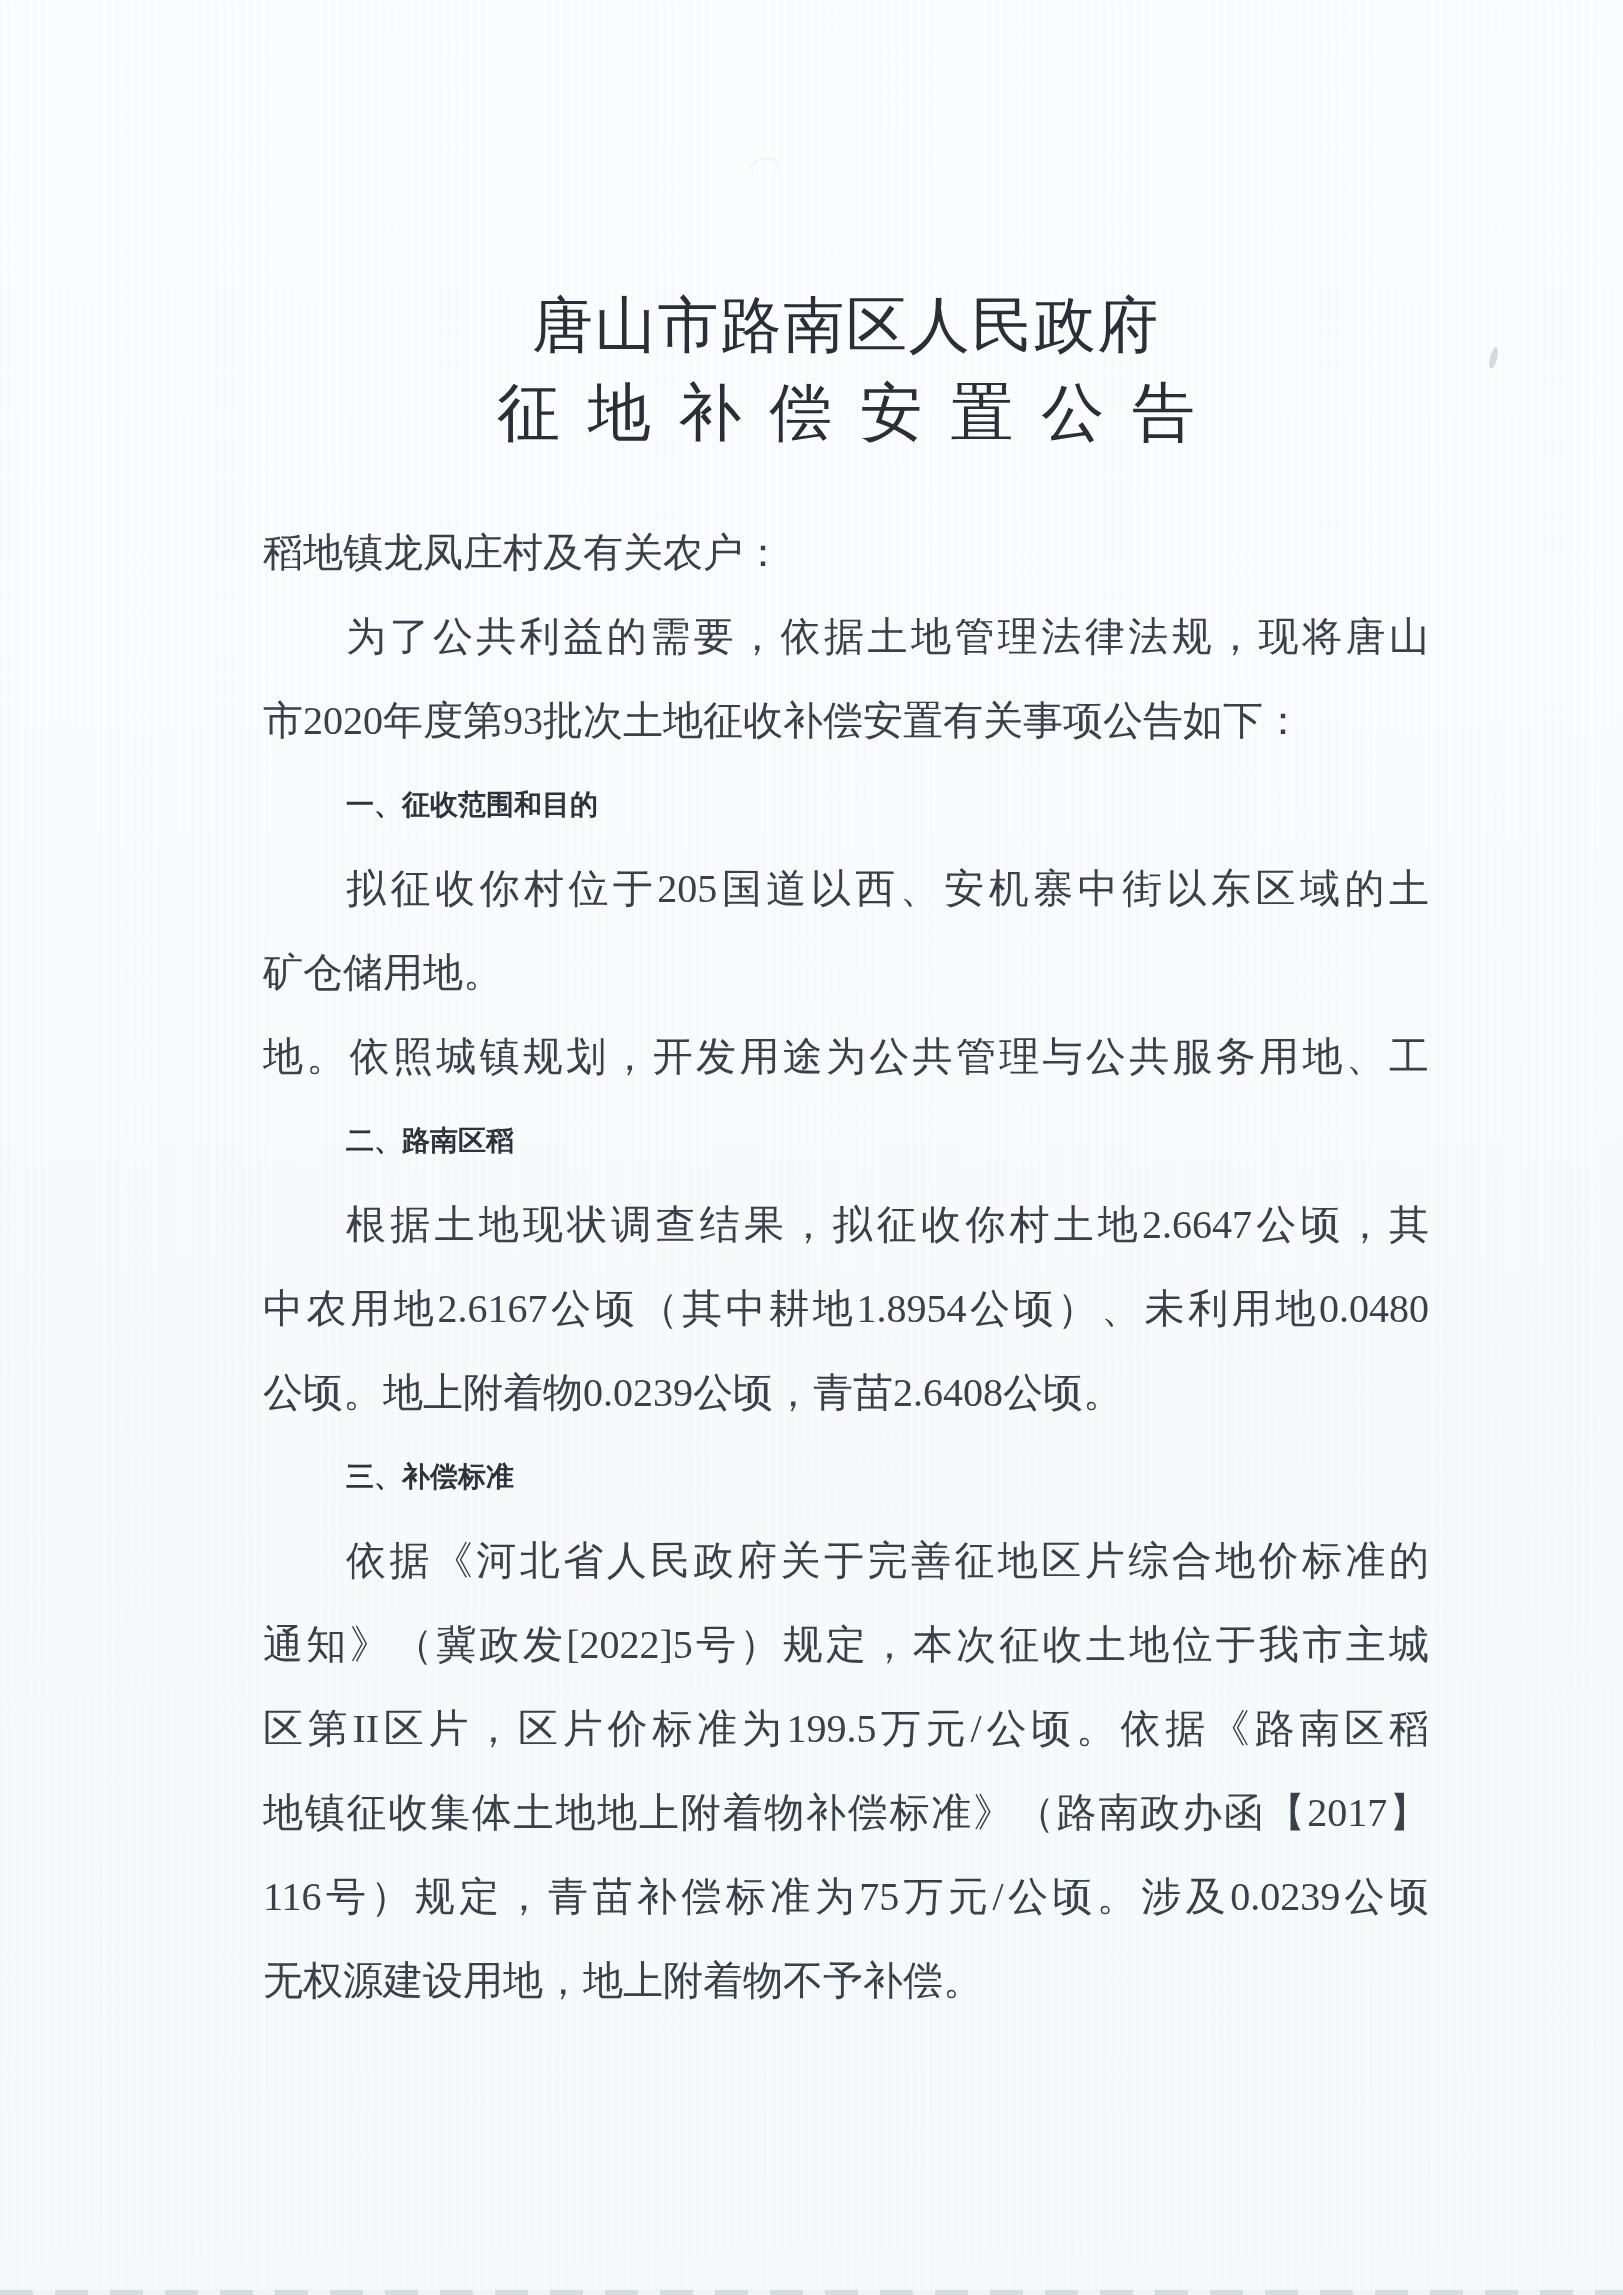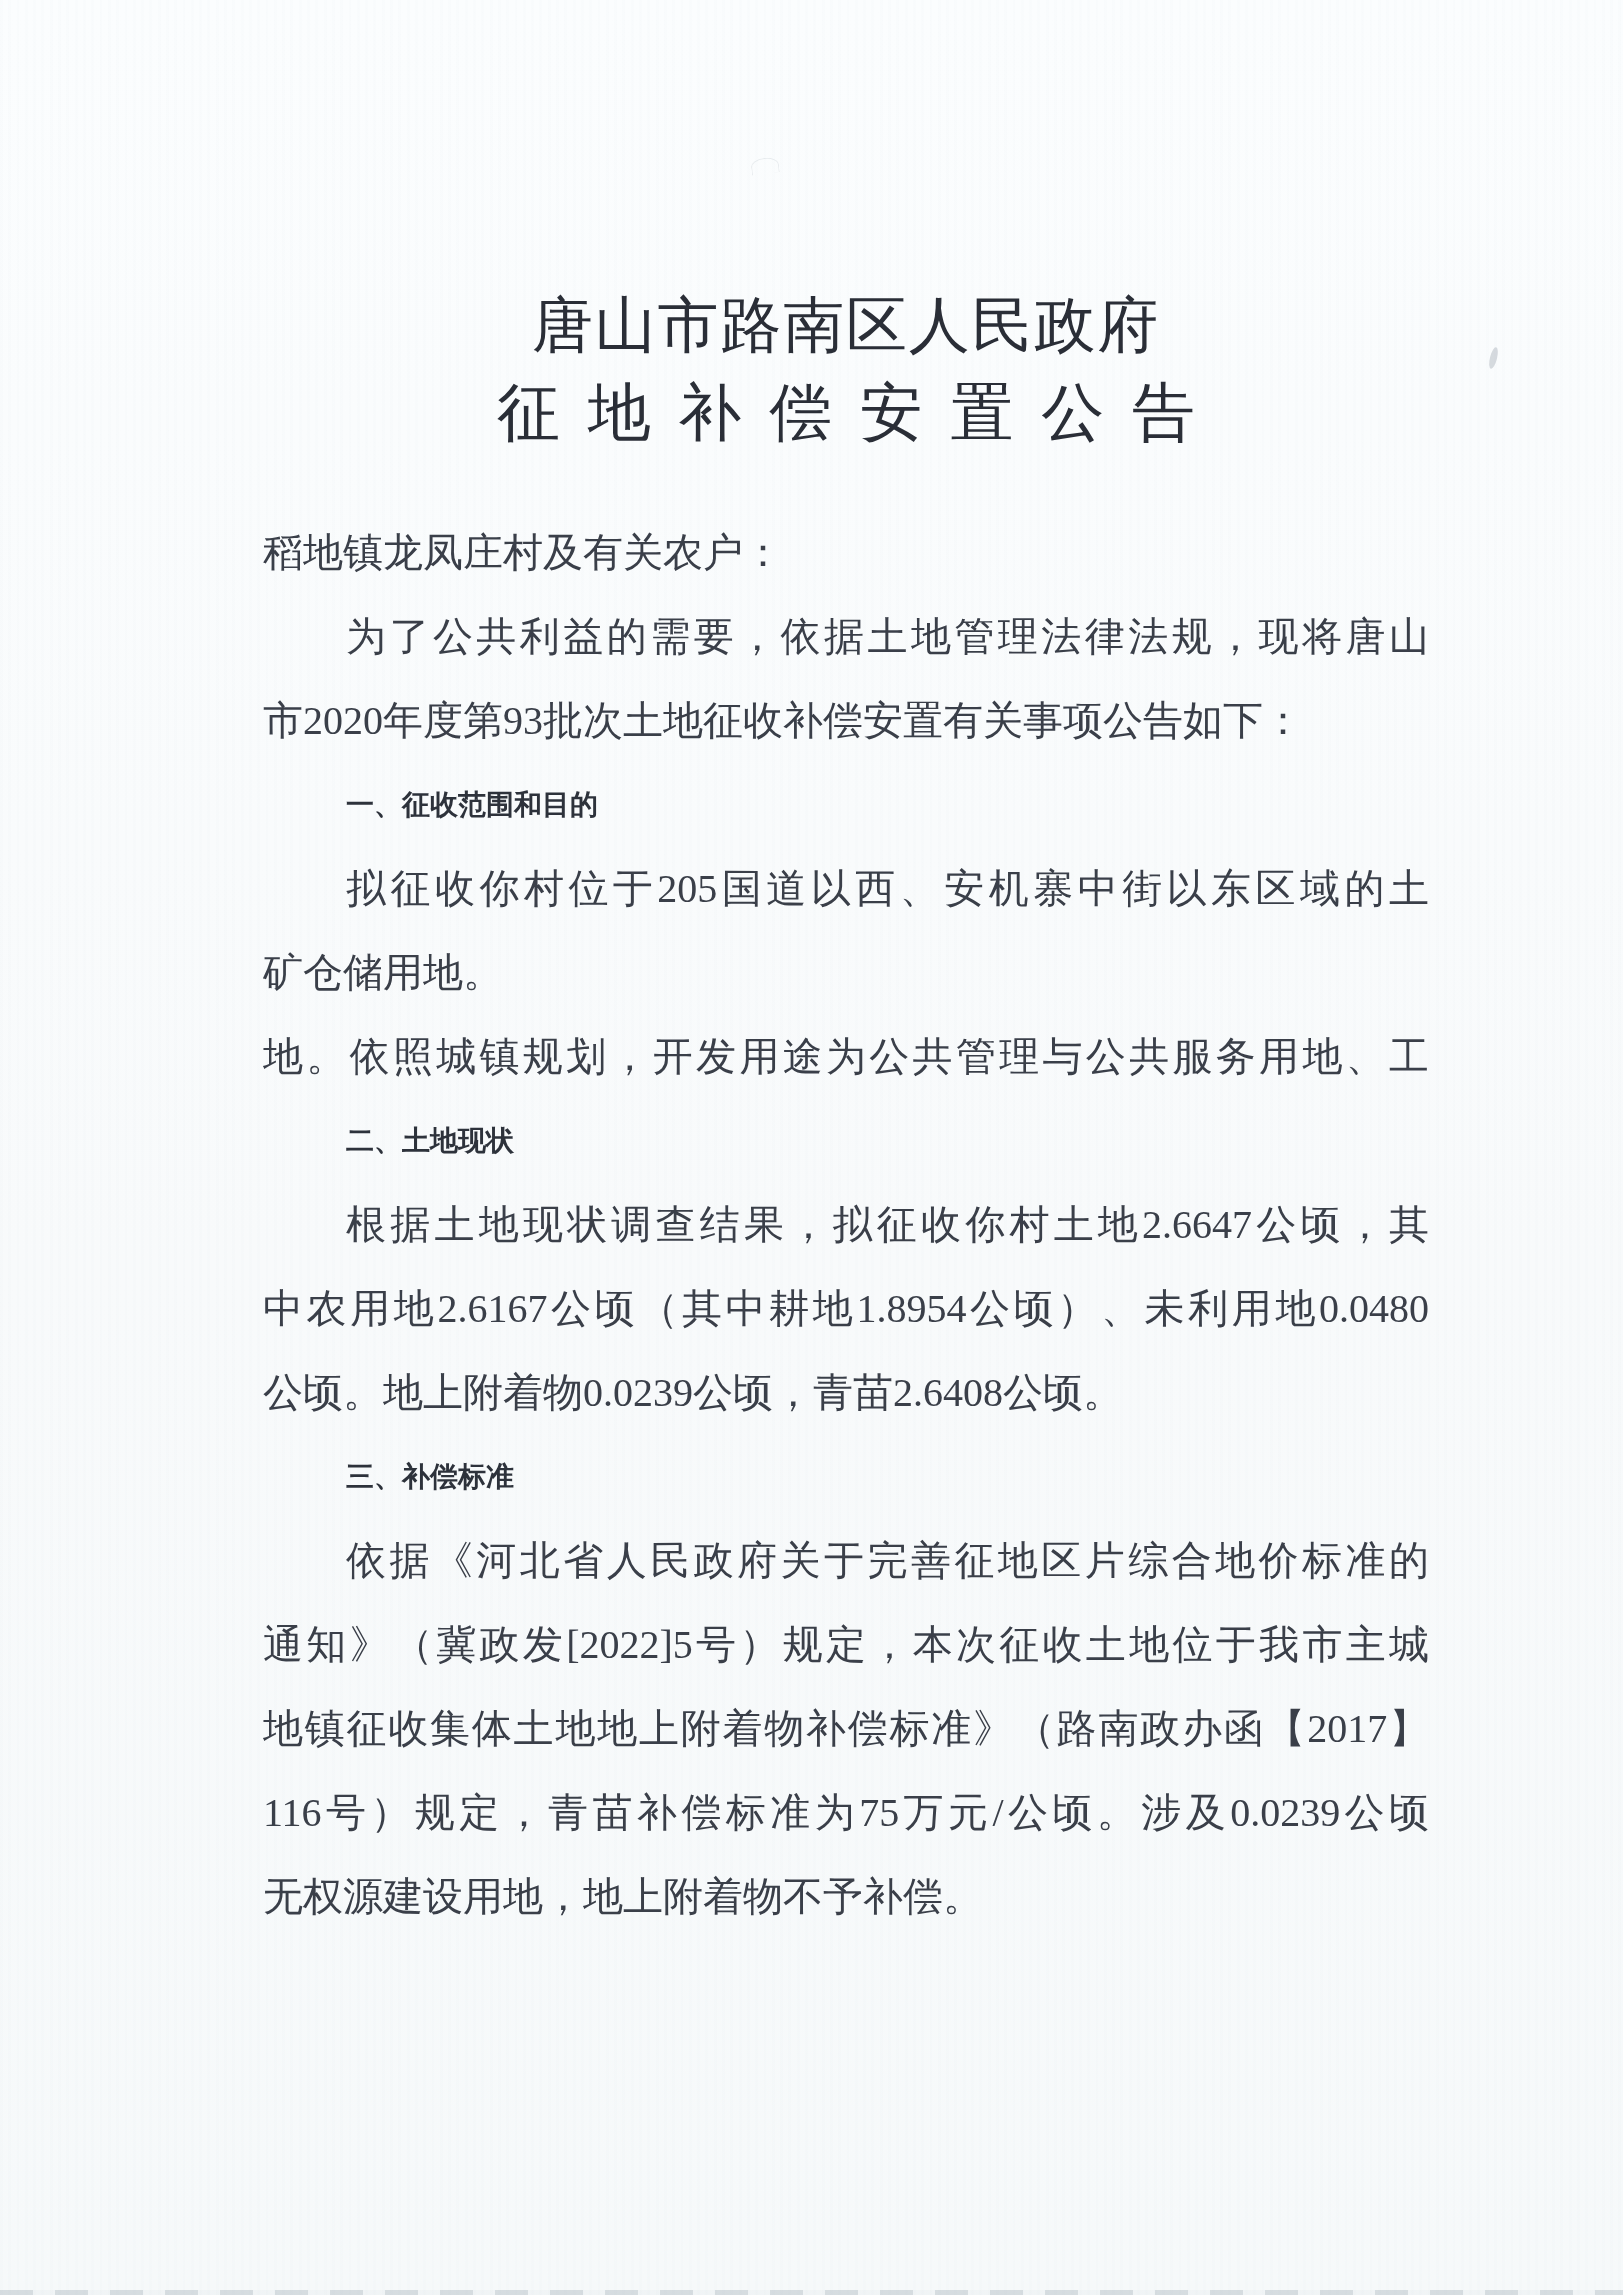--- a/index.html
+++ b/index.html
@@ -90,27 +90,28 @@
   </div>
 
   <div class="doc-body">
       <div class="line">稻地镇龙凤庄村及有关农户：</div>
       <div class="line fill indent">为了公共利益的需要，依据土地管理法律法规，现将唐山</div>
       <div class="line">市2020年度第93批次土地征收补偿安置有关事项公告如下：</div>
       <div class="line heading">一、征收范围和目的</div>
       <div class="line fill indent">拟征收你村位于205国道以西、安机寨中街以东区域的土</div>
       <div class="line">矿仓储用地。</div>
       <div class="line fill">地。依照城镇规划，开发用途为公共管理与公共服务用地、工</div>
-      <div class="line heading">二、土地现状</div>
+      <div class="line heading">二、路南区稻</div>
       <div class="line fill indent">根据土地现状调查结果，拟征收你村土地2.6647公顷，其</div>
       <div class="line fill">中农用地2.6167公顷（其中耕地1.8954公顷）、未利用地0.0480</div>
       <div class="line">公顷。地上附着物0.0239公顷，青苗2.6408公顷。</div>
       <div class="line heading">三、补偿标准</div>
       <div class="line fill indent">依据《河北省人民政府关于完善征地区片综合地价标准的</div>
       <div class="line fill">通知》（冀政发[2022]5号）规定，本次征收土地位于我市主城</div>
+      <div class="line fill">区第II区片，区片价标准为199.5万元/公顷。依据《路南区稻</div>
       <div class="line fill">地镇征收集体土地地上附着物补偿标准》（路南政办函【2017】</div>
       <div class="line fill">116号）规定，青苗补偿标准为75万元/公顷。涉及0.0239公顷</div>
       <div class="line">无权源建设用地，地上附着物不予补偿。</div>
     </div>
 
   <div class="scan-edge-bottom"></div>
 </div>
 
 
 </body></html>

